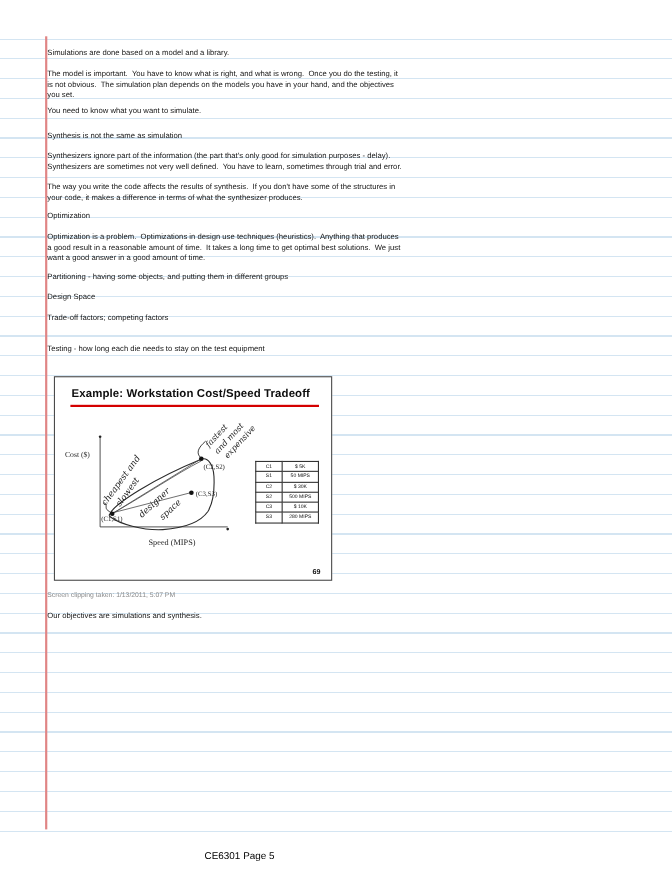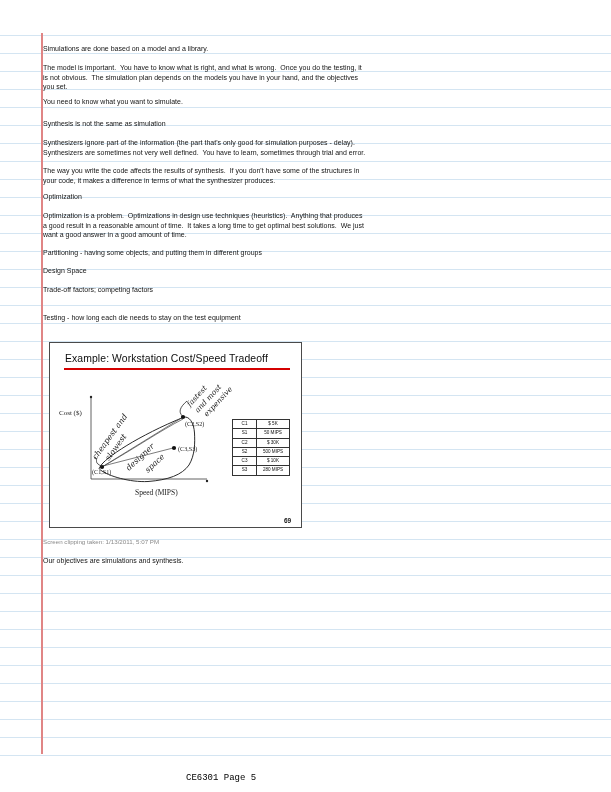--- a/index.html
+++ b/index.html
@@ -20,29 +20,29 @@
   .para {
     position:absolute; left:43px; width:560px;
     font-size:7px; line-height:9.6px; color:#141414;
     white-space:pre-wrap;
   }
   .caption {
     position:absolute; left:43px; font-size:6.2px; color:#8a8a8a;
   }
   .footer {
     position:absolute; left:186px; top:773px;
-    font-family:Liberation Mono, monospace; font-size:9px; color:#000;
+    font-family:Liberation Sans, sans-serif; font-size:9px; color:#000;
   }
   .slide {
     position:absolute; left:49px; top:342px; width:253px; height:186px;
     background:#ffffff; border:1px solid #4a4a4a;
   }
   .slide-title {
     position:absolute; left:15px; top:10px; width:230px;
-    font-size:10.4px; font-weight:normal; color:#0d0d0d; letter-spacing:0.1px;
+    font-size:10.4px; font-weight:bold; color:#0d0d0d; letter-spacing:0.1px;
     white-space:nowrap;
   }
   .slide-underline {
     position:absolute; left:14px; top:25px; width:226px; height:2.2px;
   }
   .slide-num {
     position:absolute; left:234px; top:174px;
     font-size:6.5px; font-weight:bold; color:#111;
   }
   .chart-svg { position:absolute; left:0; top:0; }

